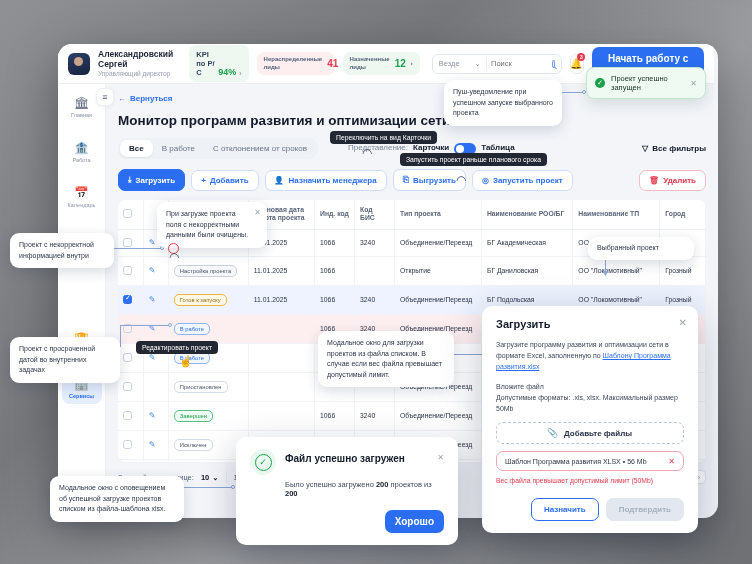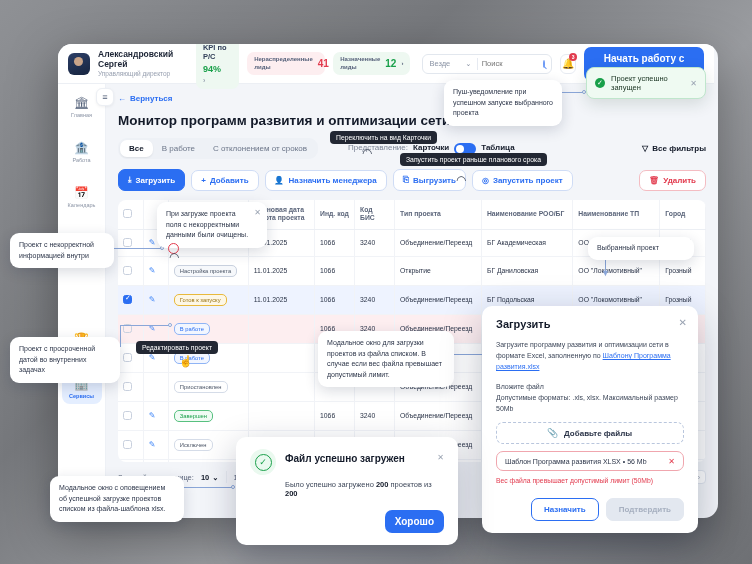--- a/index.html
+++ b/index.html
@@ -33,23 +33,23 @@
     position: relative; flex: none;
   }
   .avatar::after {
     content: ""; position: absolute; left: 6px; top: 4px;
     width: 9px; height: 9px; border-radius: 50%; background: #c9a489;
   }
   .userblock { line-height: 1.25; }
   .uname { font-size: 8.5px; font-weight: 700; color: #1b2334; }
   .urole { font-size: 6.5px; color: #98a0b0; }
   .kpi-chip {
-    display: flex; align-items: flex-start; gap: 3px;
+    display: flex; align-items: flex-end; gap: 3px;
     background: #eef8f1; border-radius: 7px;
-    padding: 5px 7px; font-size: 7.5px; color: #33405a; font-weight: 600; flex-direction: column;
+    padding: 5px 7px; font-size: 7.5px; color: #33405a; font-weight: 600;
   }
   .kpi-chip .val { color: #19a04a; font-weight: 700; font-size: 9px; }
   .kpi-chip .arrow { color: #9aa3b2; font-size: 7px; }
   .chip {
     display: flex; align-items: center; gap: 5px;
     border-radius: 7px; padding: 4px 7px; font-size: 6px;
     line-height: 1.2; color: #56617a; font-weight: 600; max-width: 78px;
   }
   .chip.red { background: #fdeef0; }
   .chip.green { background: #eef8f1; }

